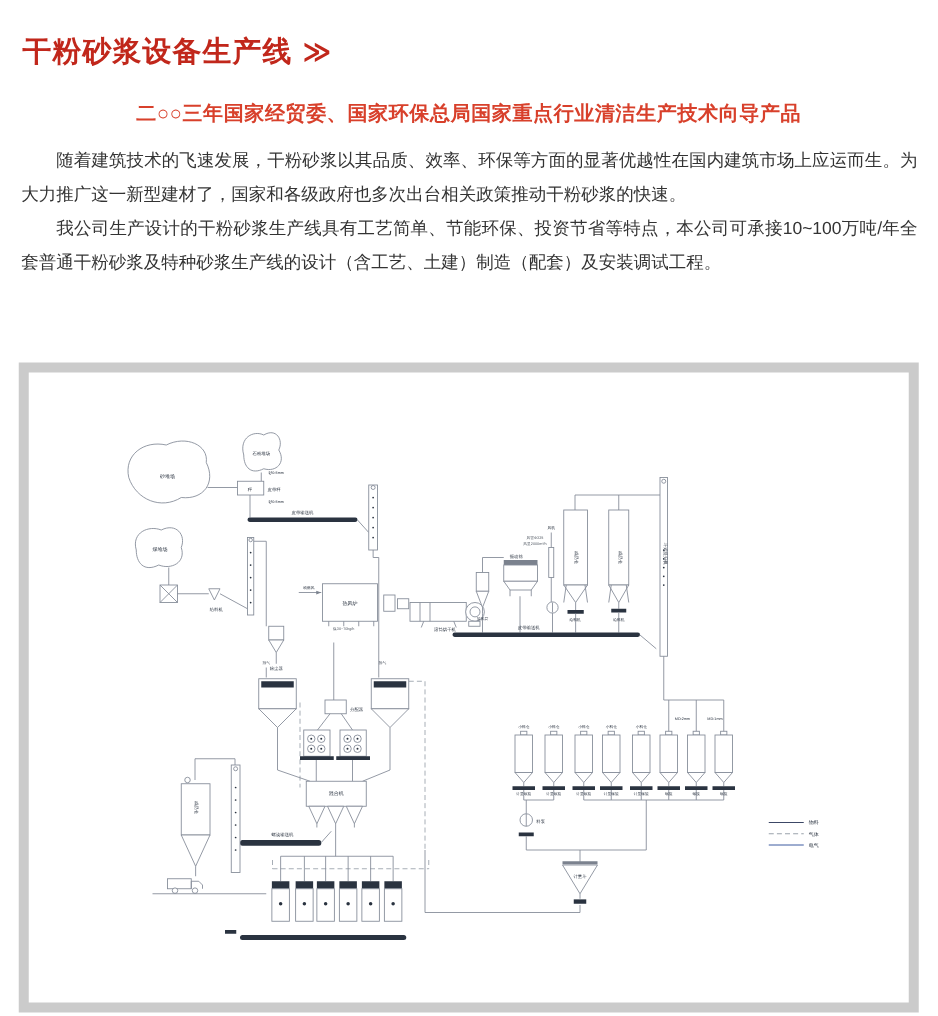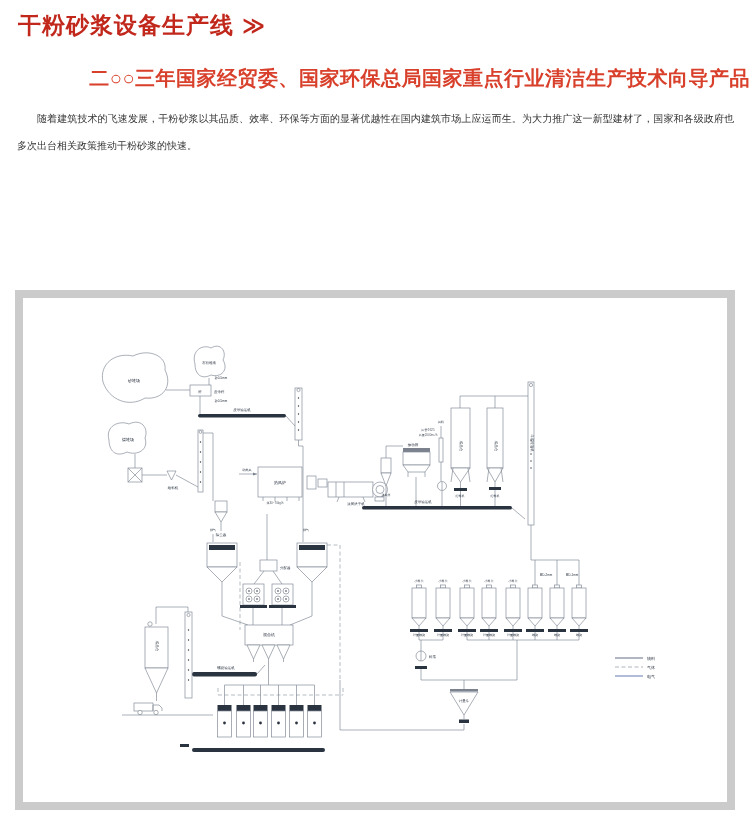--- a/index.html
+++ b/index.html
@@ -1,30 +1,30 @@
 <!DOCTYPE html>
 <html><head>
 <meta charset="utf-8">
 <style>
   html,body{margin:0;padding:0;}
   body{
     width:750px;height:813px;position:relative;background:#ffffff;
     font-family:"Liberation Sans","DejaVu Sans",sans-serif;overflow:hidden;
   }
   .page-title-row{
-    padding:12px 0 0 18px;color:#c1271b;font-size:23px;font-weight:bold;
+    padding:28px 0 0 18px;color:#c1271b;font-size:23px;font-weight:bold;
     letter-spacing:1px;line-height:26px;
   }
   .page-title-row .arrow{font-size:22px;font-weight:bold;letter-spacing:-3px;padding-left:8px;}
   .subtitle{
-    margin-top:26px;text-align:right;color:#d8402b;font-size:20px;font-weight:bold;
+    margin-top:26px;text-align:center;color:#d8402b;font-size:16px;font-weight:bold;
     letter-spacing:0.5px;
   }
   .bodytext{
-    margin:13px 16px 0 17px;font-size:10px;color:#333333;line-height:27px;
+    margin:13px 16px 0 17px;font-size:14px;color:#333333;line-height:27px;
     text-align:justify;
   }
   .bodytext p{margin:0;text-indent:2em;}
   .diagram-panel{
     position:absolute;left:15px;top:290px;width:704px;height:504px;
     border:8px solid #cbcbcb;background:#ffffff;
   }
   svg text{font-family:"Liberation Sans","DejaVu Sans",sans-serif;}
   .ln{fill:none;stroke:#858c98;stroke-width:0.7;}
   .lnd{fill:none;stroke:#9aa2ab;stroke-width:0.7;stroke-dasharray:4 2.5;}
@@ -36,20 +36,21 @@
 <body>
 
 <div class="page-title-row">
   <span>干粉砂浆设备生产线</span><span class="arrow">≫</span>
 </div>
 
 <div class="subtitle">二○○三年国家经贸委、国家环保总局国家重点行业清洁生产技术向导产品</div>
 
 <div class="bodytext">
   <p>随着建筑技术的飞速发展，干粉砂浆以其品质、效率、环保等方面的显著优越性在国内建筑市场上应运而生。为大力推广这一新型建材了，国家和各级政府也多次出台相关政策推动干粉砂浆的快速。</p>
+  <p>我公司生产设计的干粉砂浆生产线具有工艺简单、节能环保、投资节省等特点，本公司可承接10~100万吨/年全套普通干粉砂浆及特种砂浆生产线的设计（含工艺、土建）制造（配套）及安装调试工程。</p>
 </div>
 
 <div class="diagram-panel">
 <svg width="704" height="504" viewBox="0 0 704 504">
 
   <g>
     <path class="ln" d="M 80 84 C 76 66 92 54 110 58 C 126 50 144 58 142 72 C 150 88 140 102 122 100 C 106 110 86 102 80 84 Z"></path>
   </g>
   <g>
     <path class="ln" d="M 172 66 C 168 52 180 46 188 50 C 198 44 204 54 200 62 C 206 72 198 80 188 77 C 178 82 172 76 172 66 Z"></path>

